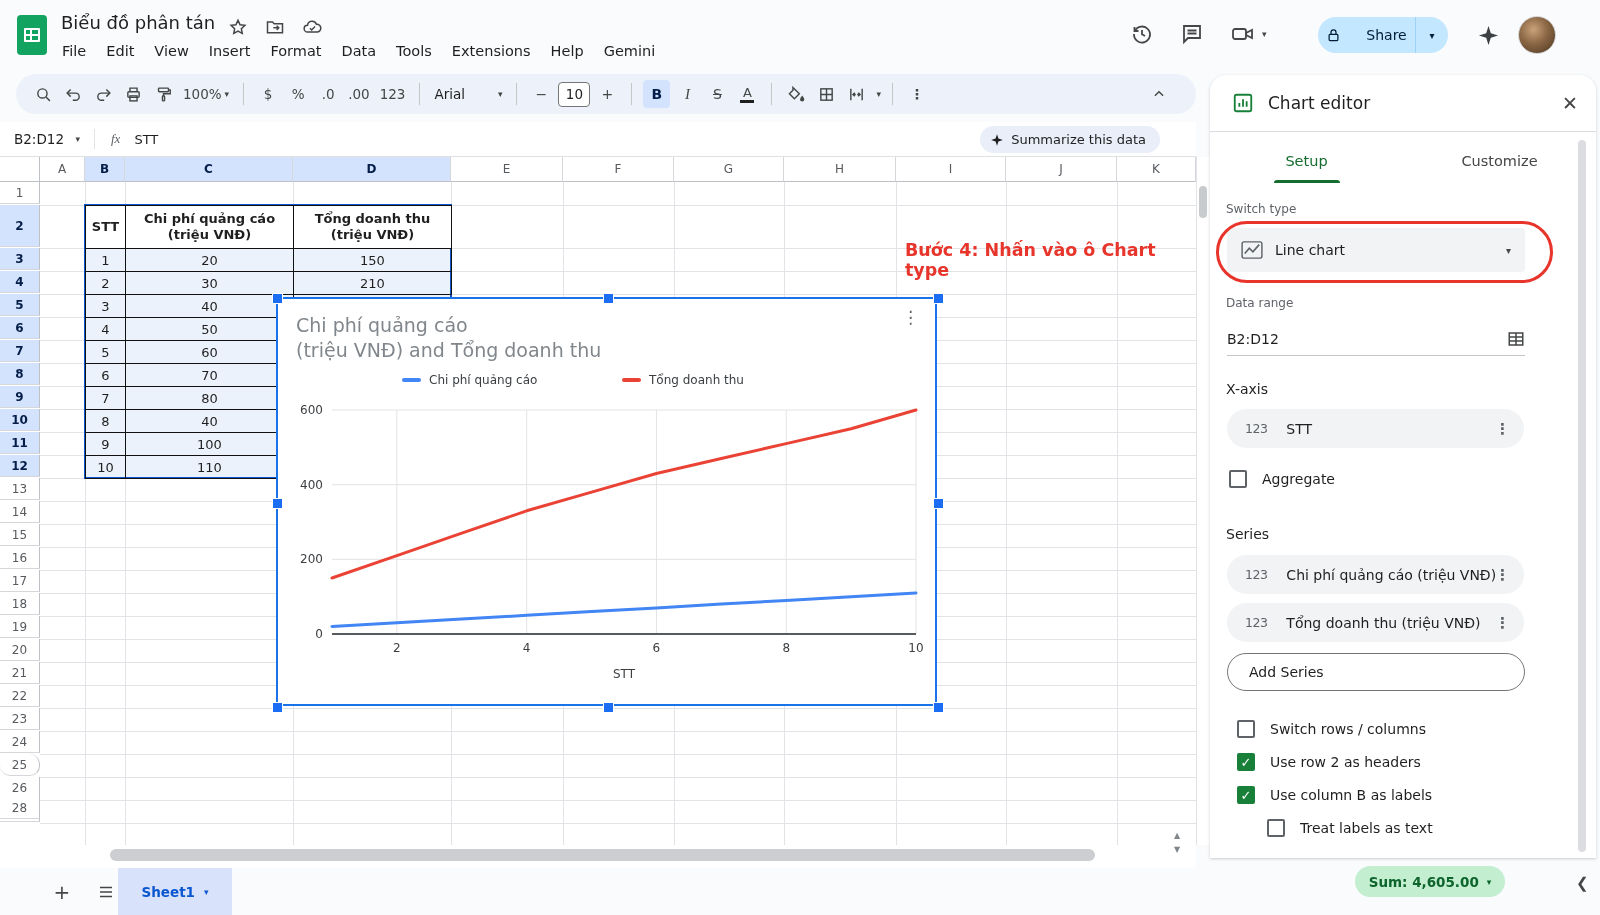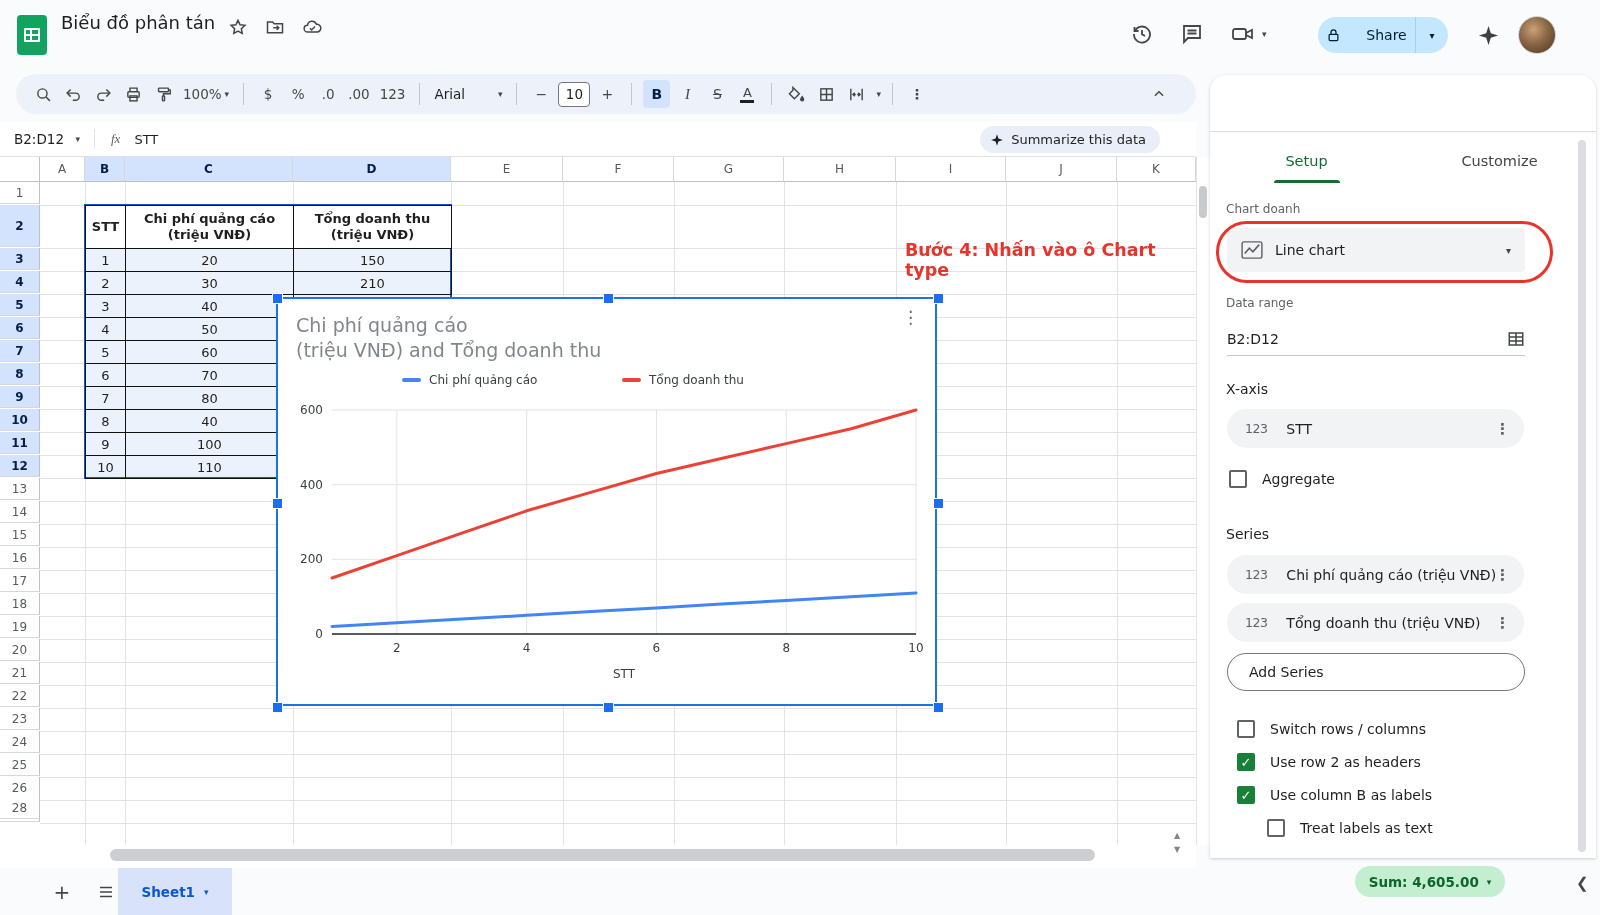--- a/index.html
+++ b/index.html
@@ -135,20 +135,32 @@
         <path d="M3 6h6l2 2h10v11H3z"></path>
         <path d="M10 13h6M14 10.5L16.5 13 14 15.5"></path>
       </svg>
   </span>
   <span class="abs title-icon" style="left:302px">
     <svg width="21" height="20" viewBox="0 0 24 24" fill="none" stroke="#444746" stroke-width="1.8">
         <path d="M6 18a4 4 0 0 1 0-8 5.5 5.5 0 0 1 10.7-1.2A4.3 4.3 0 0 1 18 18z"></path>
         <path d="M9 13.5l2 2 4-4"></path>
       </svg>
   </span>
+  <div id="menubar" class="abs flex">
+      <span class="menu-item">File</span>
+      <span class="menu-item">Edit</span>
+      <span class="menu-item">View</span>
+      <span class="menu-item">Insert</span>
+      <span class="menu-item">Format</span>
+      <span class="menu-item">Data</span>
+      <span class="menu-item">Tools</span>
+      <span class="menu-item">Extensions</span>
+      <span class="menu-item">Help</span>
+      <span class="menu-item">Gemini</span>
+    </div>
 
   <div id="top-right-icons" class="abs flex" style="left:1130px; top:22px;">
     <span class="tr-icon">
       <svg width="24" height="24" viewBox="0 0 24 24" fill="none" stroke="#444746" stroke-width="1.8">
           <path d="M4.5 5v4h4"></path>
           <path d="M4.8 9A8 8 0 1 1 4 12"></path>
           <path d="M12 8v4.2l3 1.8"></path>
         </svg>
     </span>
     <span class="tr-icon">
@@ -391,21 +403,21 @@
       <div class="row-hdr" style="top: 367px; height: 22px;">15</div>
       <div class="row-hdr" style="top: 390px; height: 22px;">16</div>
       <div class="row-hdr" style="top: 413px; height: 22px;">17</div>
       <div class="row-hdr" style="top: 436px; height: 22px;">18</div>
       <div class="row-hdr" style="top: 459px; height: 22px;">19</div>
       <div class="row-hdr" style="top: 482px; height: 22px;">20</div>
       <div class="row-hdr" style="top: 505px; height: 22px;">21</div>
       <div class="row-hdr" style="top: 528px; height: 22px;">22</div>
       <div class="row-hdr" style="top: 551px; height: 22px;">23</div>
       <div class="row-hdr" style="top: 574px; height: 22px;">24</div>
-      <div class="row-hdr" style="top: 597px; height: 22px;">25</div>
+      <div class="row-hdr" style="top: 597px; height: 22px; border-radius: 10px;">25</div>
       <div class="row-hdr" style="top: 620px; height: 22px;">26</div>
       <div class="row-hdr" style="top: 643px; height: 22px;">27</div>
       <div class="row-hdr" style="top: 640px; height: 22px;">28</div>
     </div>
   <div id="corner-box"></div>
 
   <div id="chart-card" class="abs" style="left:276px; top:140px;">
     <div id="chart-title">
         <div>Chi phí quảng cáo</div>
         <div>(triệu VNĐ) and Tổng doanh thu</div>
@@ -462,26 +474,34 @@
 <div id="h-scroll-strip" class="abs"></div>
 <div id="h-thumb" class="abs"></div>
 <span class="mini-arrow" style="left:1174px; top:831px;">▲</span>
 <span class="mini-arrow" style="left:1174px; top:845px;">▼</span>
 <span class="mini-arrow" style="left:1146px; top:871px;">◀</span>
 <span class="mini-arrow" style="left:1162px; top:871px;">▶</span>
 
 <div id="annotation" class="abs">Bước 4: Nhấn vào ô Chart type</div>
 
 <div id="panel" class="abs">
+  <div id="panel-header">
+    <svg width="22" height="22" viewBox="0 0 24 24" fill="none" stroke="#188038" stroke-width="2">
+      <rect x="3" y="3" width="18" height="18" rx="2"></rect>
+        <path d="M8 16v-4M12 16V8M16 16v-6"></path>
+    </svg>
+    <span id="panel-title">Chart editor</span>
+    <span id="panel-close">✕</span>
+  </div>
   <div id="panel-divider"></div>
   <div class="tab" id="tab-customize">Customize</div>
   <div class="tab" id="tab-setup">Setup</div>
   <div id="tab-underline"></div>
 
-  <div class="panel-label" style="top:127px">Chart doanh</div>
+  <div class="panel-label" style="top:127px">Switch type</div>
   <div id="chart-type-dd">
     <svg width="22" height="18" viewBox="0 0 24 20" fill="none" stroke="#5f6368" stroke-width="1.6">
       <rect x="1" y="1" width="22" height="18" rx="2"></rect>
         <path d="M4 14l5-6 4 4 7-8" stroke-width="1.8"></path>
     </svg>
     <span style="font-size:14px; color:#1f1f1f">Line chart</span>
     <span class="dd-caret">▾</span>
   </div>
   <div id="red-ring"></div>
 

